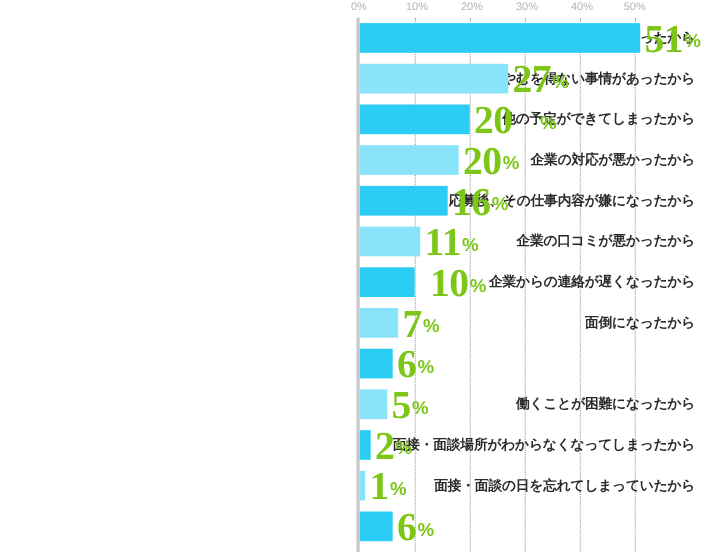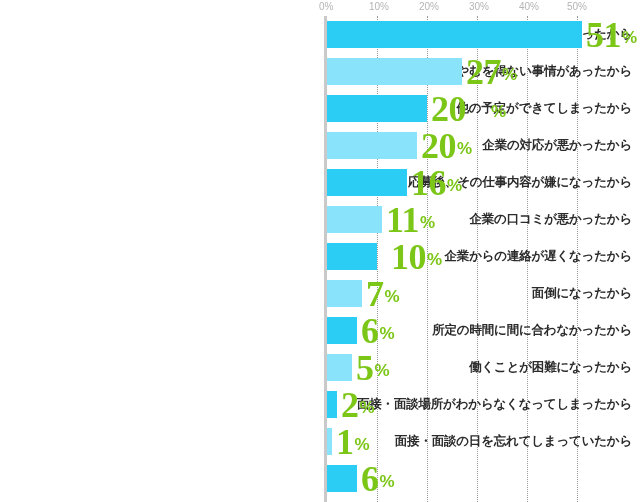--- a/index.html
+++ b/index.html
@@ -230,21 +230,20 @@
           <div class="row-label">面倒になったから</div>
           <div class="bar-wrap">
             <div class="bar light" style="left: 327px; width: 35px; background: rgb(137, 227, 251);"></div>
             <div class="bar-value" style="left: 366px;">
               <span class="num">7</span>
               <span class="pct">%</span>
             </div>
           </div>
         </div>
         <div class="row">
-          <div class="row-label">所定の時間に間に合わなかったから</div>
           <div class="bar-wrap">
             <div class="bar dark" style="left: 327px; width: 30px; background: rgb(44, 205, 245);"></div>
             <div class="bar-value" style="left: 361px;">
               <span class="num">6</span>
               <span class="pct">%</span>
             </div>
           </div>
         </div>
         <div class="row">
           <div class="row-label">働くことが困難になったから</div>

